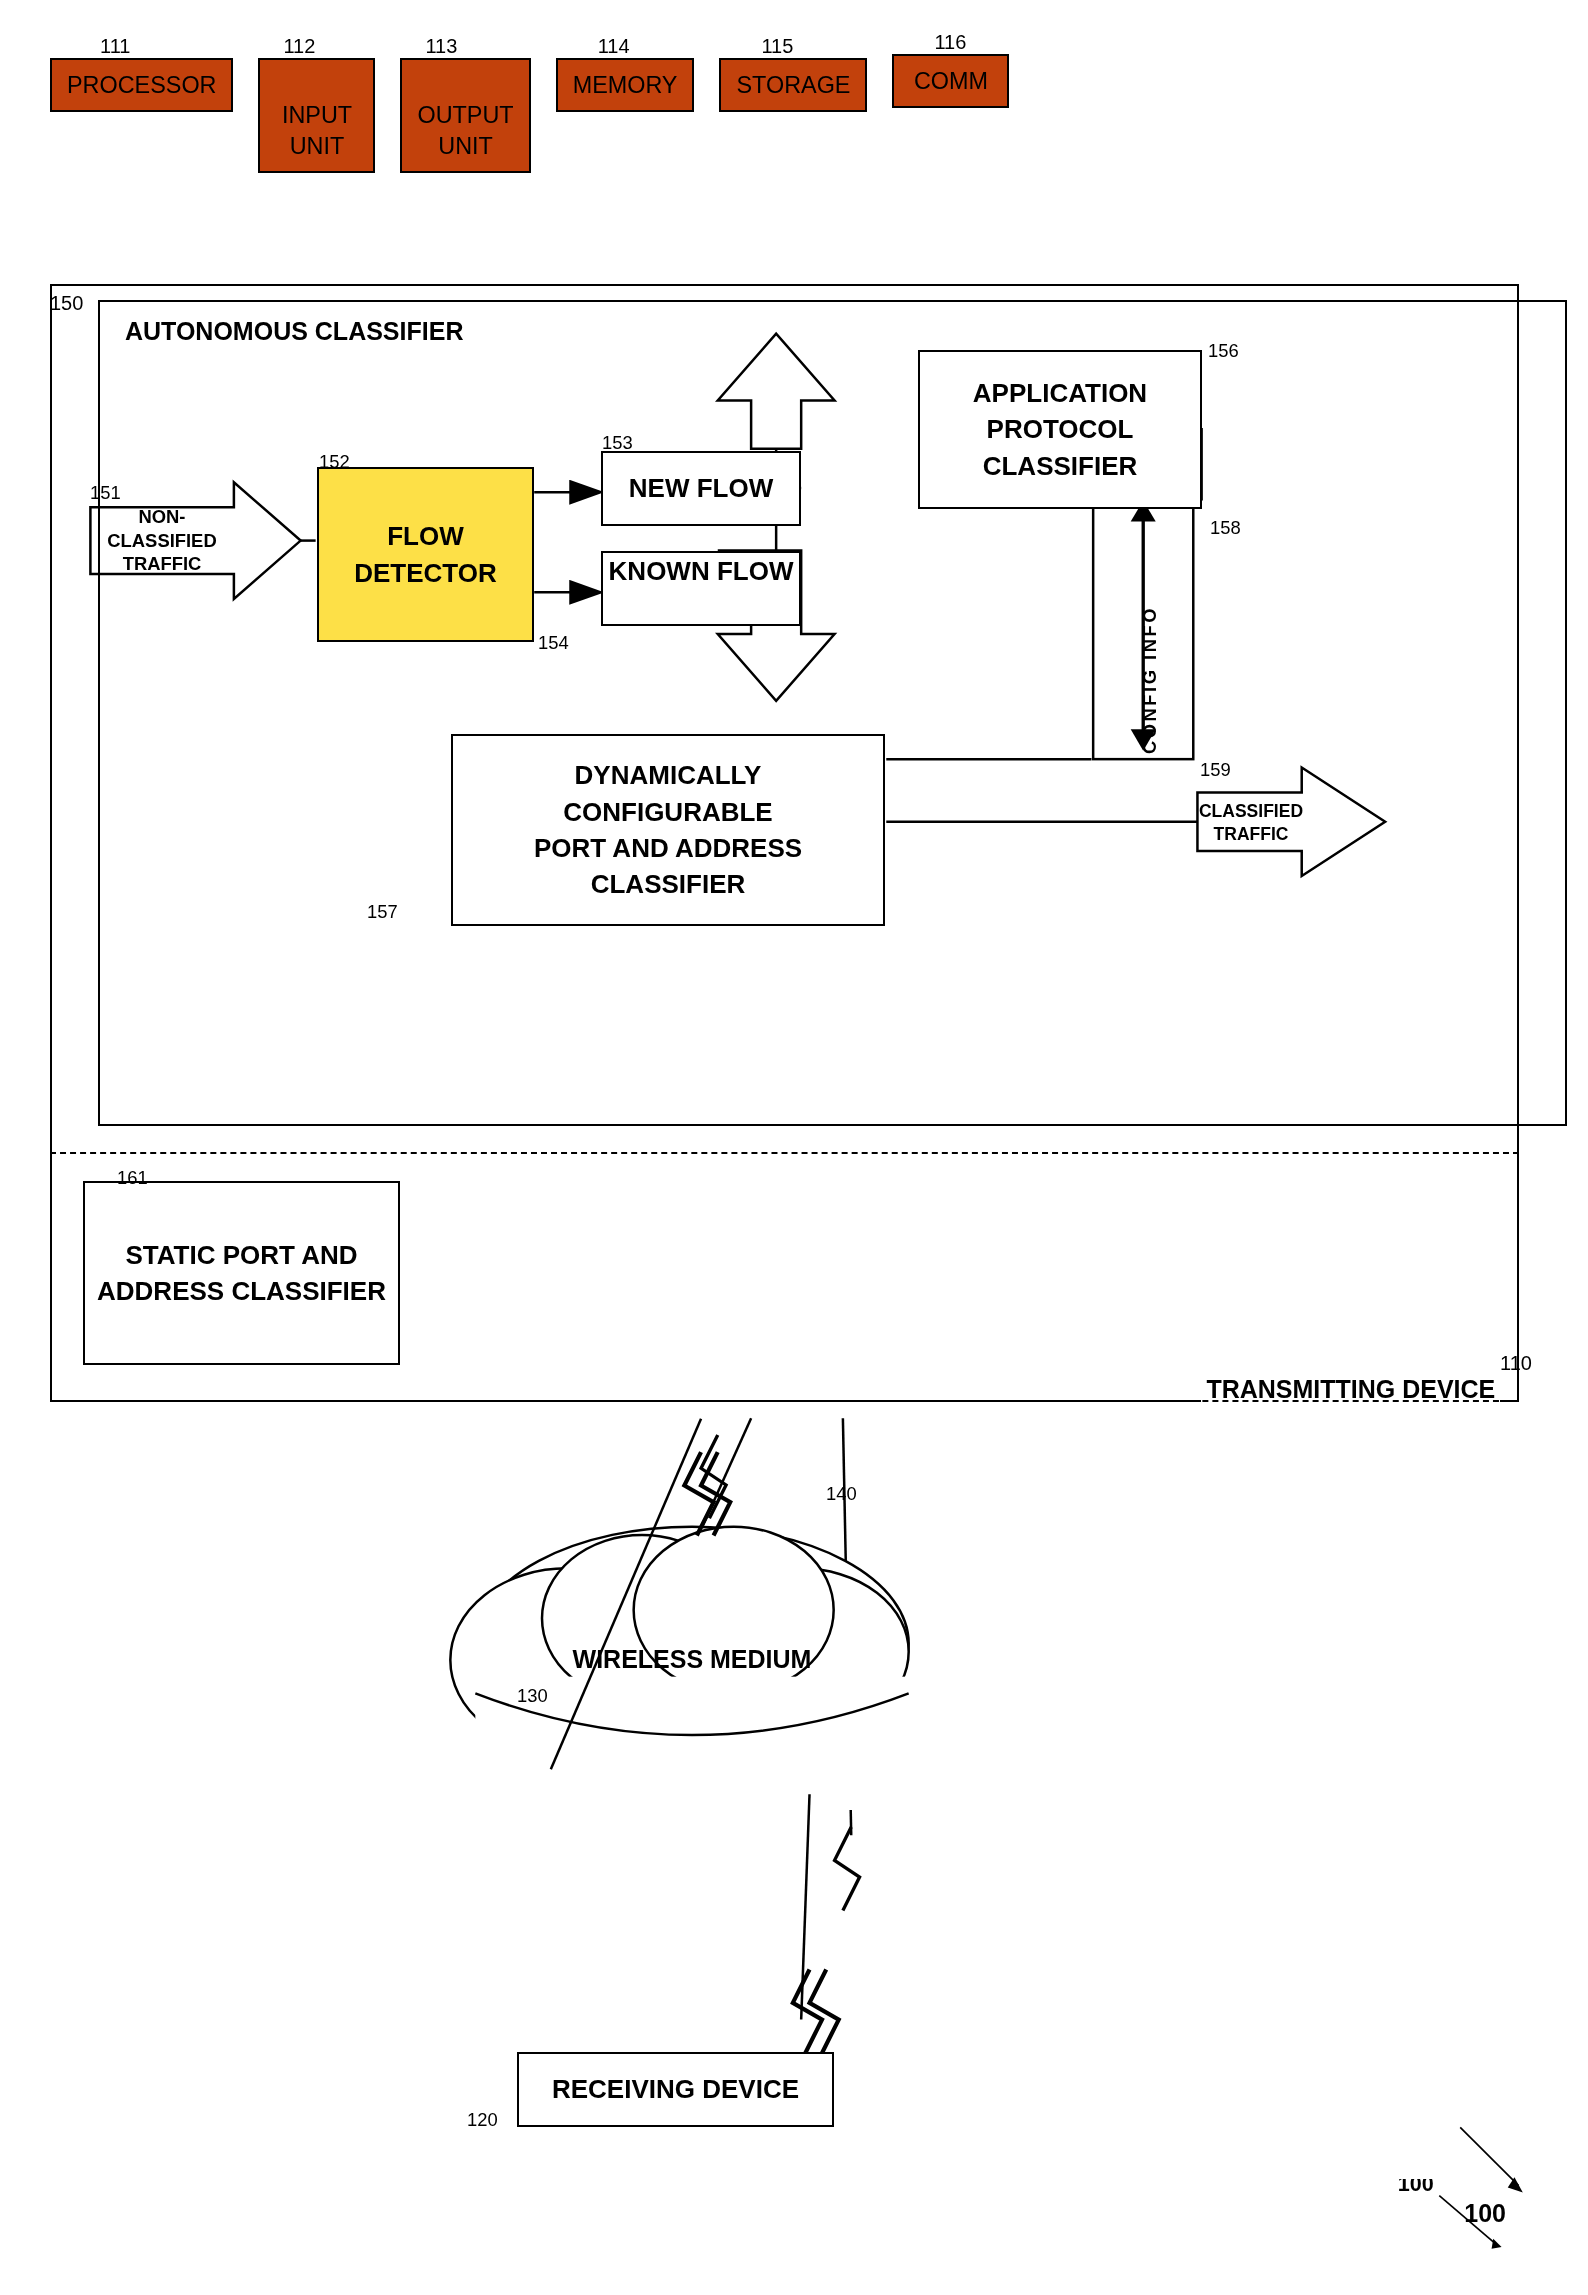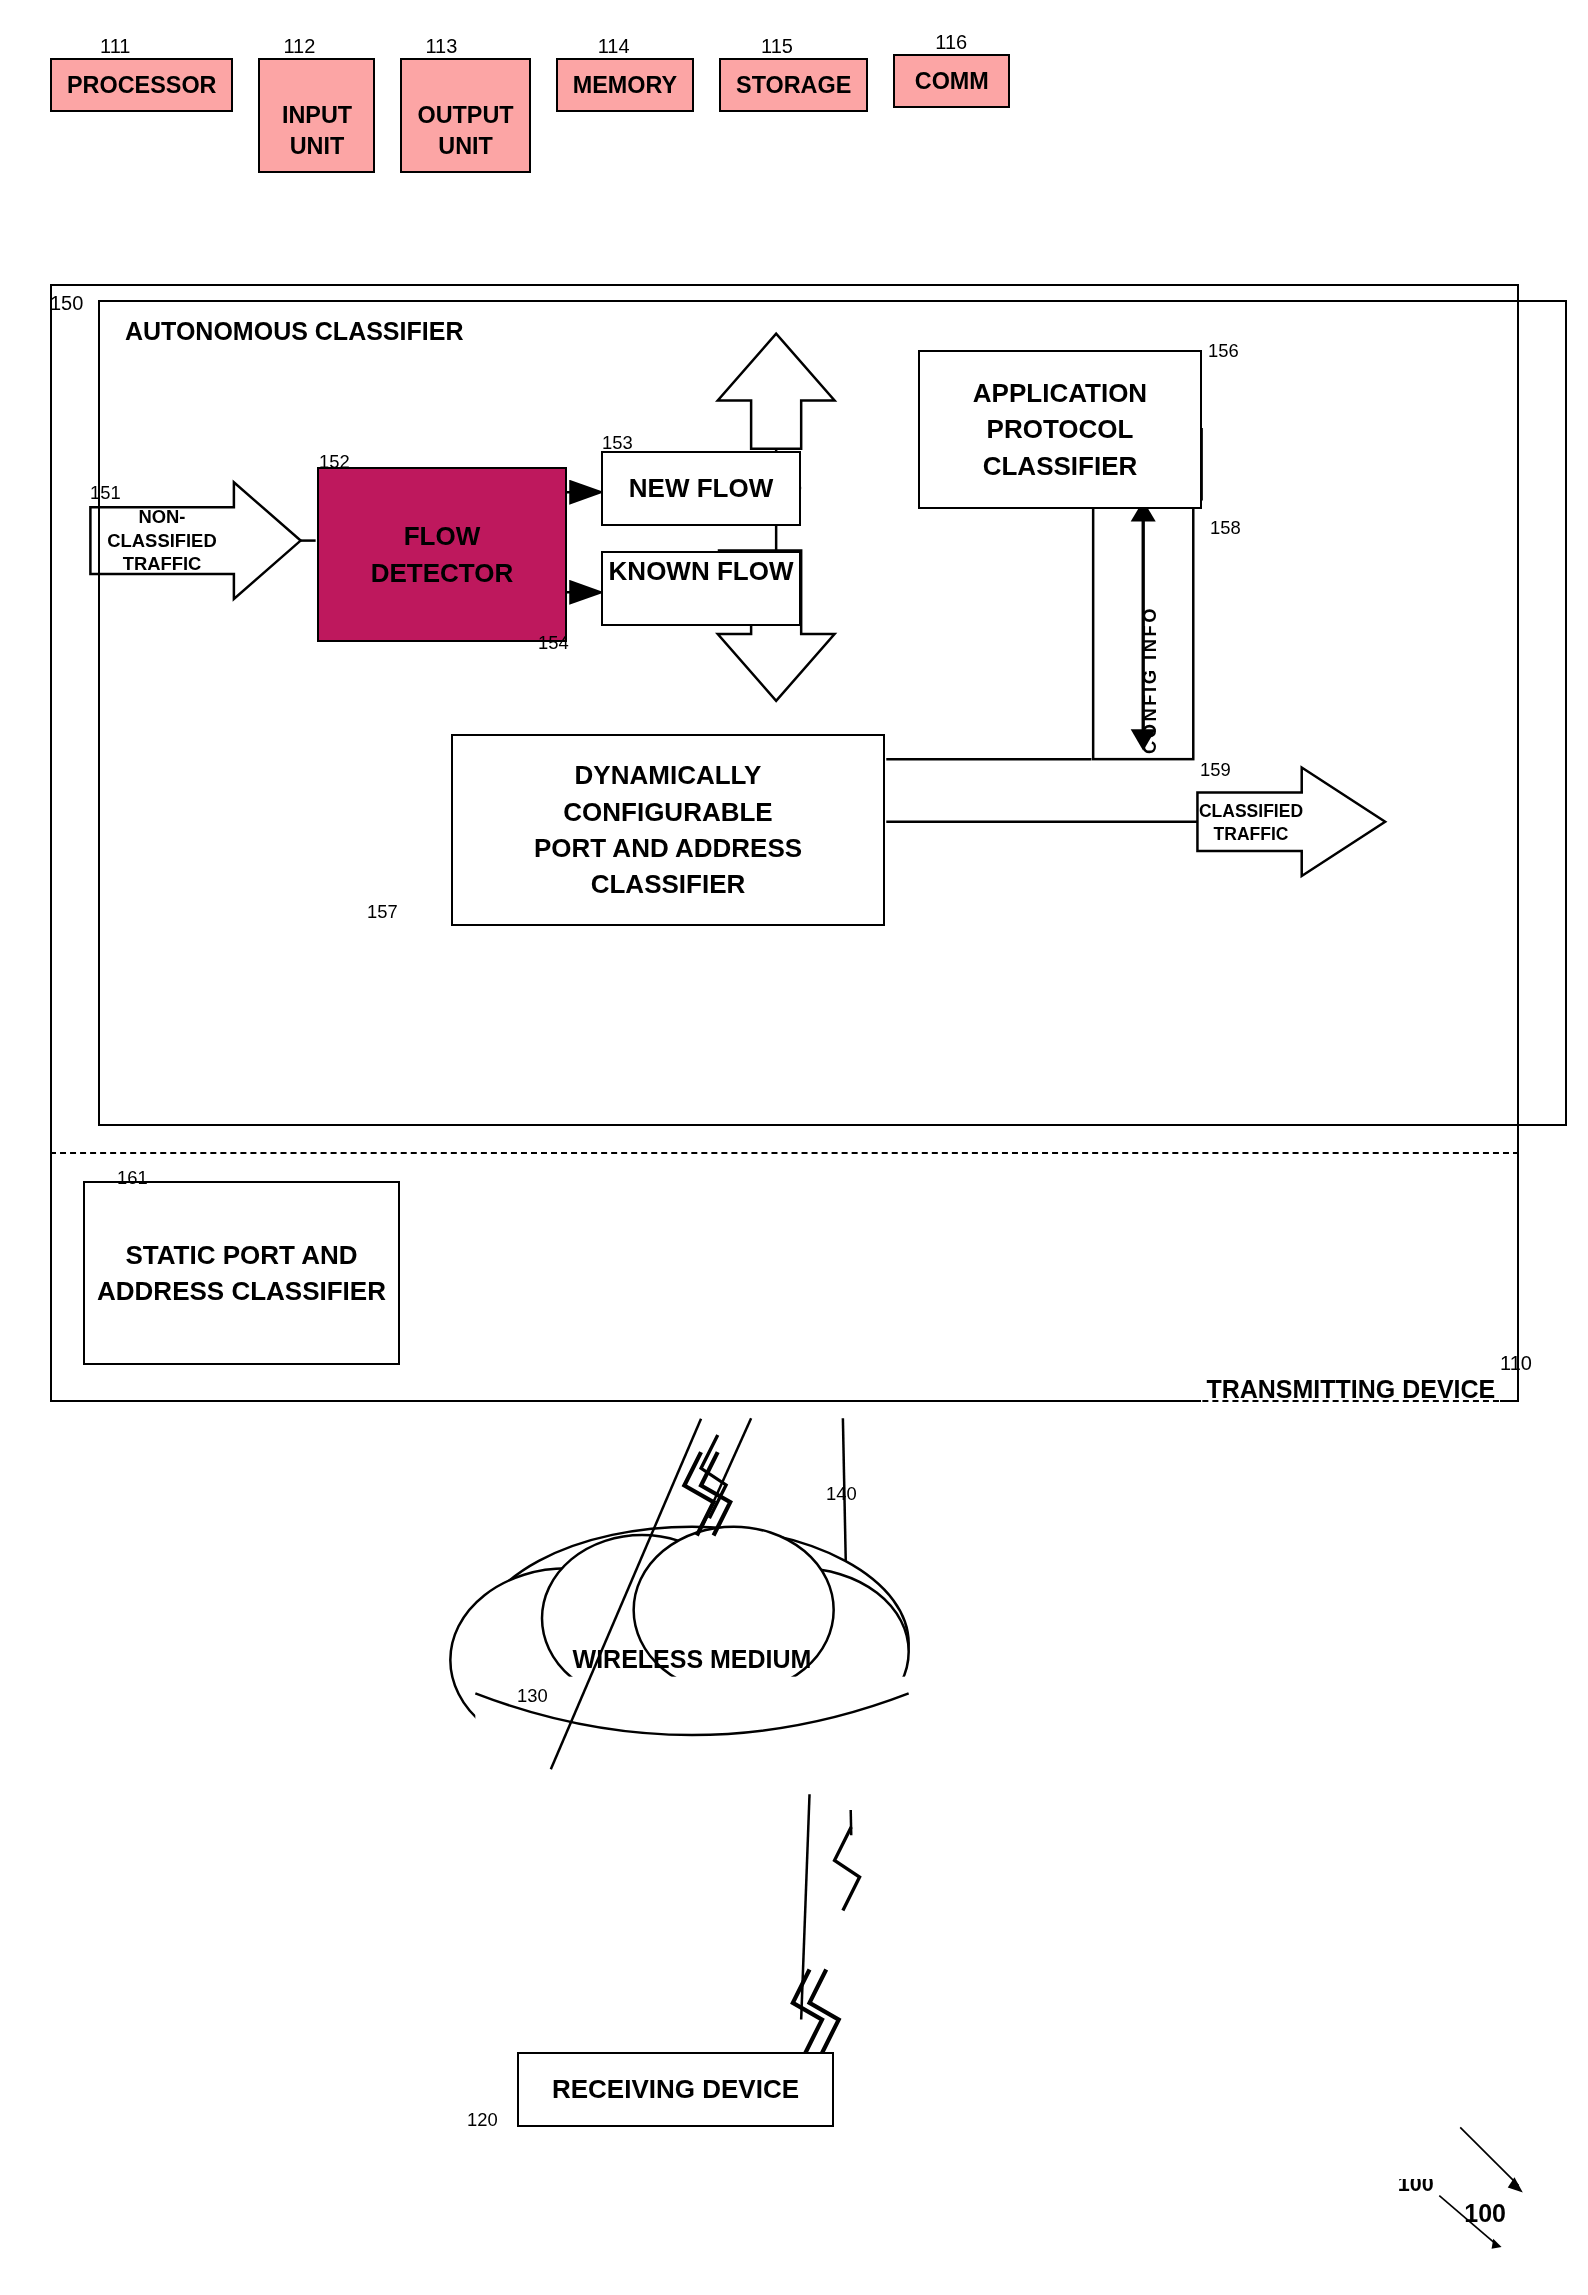--- a/index.html
+++ b/index.html
@@ -28,23 +28,23 @@
       display: flex;
       gap: 25px;
       align-items: flex-start;
     }
 
     .component-box {
       border: 2.5px solid #000;
       padding: 10px 15px;
       text-align: center;
       font-size: 23.4px;
-      font-weight: bold;
+      font-weight: normal;
       line-height: 1.3;
-      background: #fca5a5;
+      background: #c2410c;
       min-width: 117px;
     }
 
     
     .transmitting-device {
       position: absolute;
       top: 284px;
       left: 50px;
       width: 1469px;
       height: 1118px;
@@ -78,28 +78,28 @@
       left: 25px;
       font-size: 25px;
       font-weight: bold;
     }
 
     
     .flow-detector-box {
       position: absolute;
       top: 467px;
       left: 317px;
-      width: 250px;
+      width: 217px;
       height: 175px;
       border: 2.5px solid #000;
       display: flex;
       align-items: center;
       justify-content: center;
       text-align: center;
-      background: #be185d;
+      background: #fde047;
     }
 
     .new-flow-box {
       position: absolute;
       top: 451px;
       left: 601px;
       width: 200px;
       height: 75px;
       border: 2.5px solid #000;
       display: flex;

